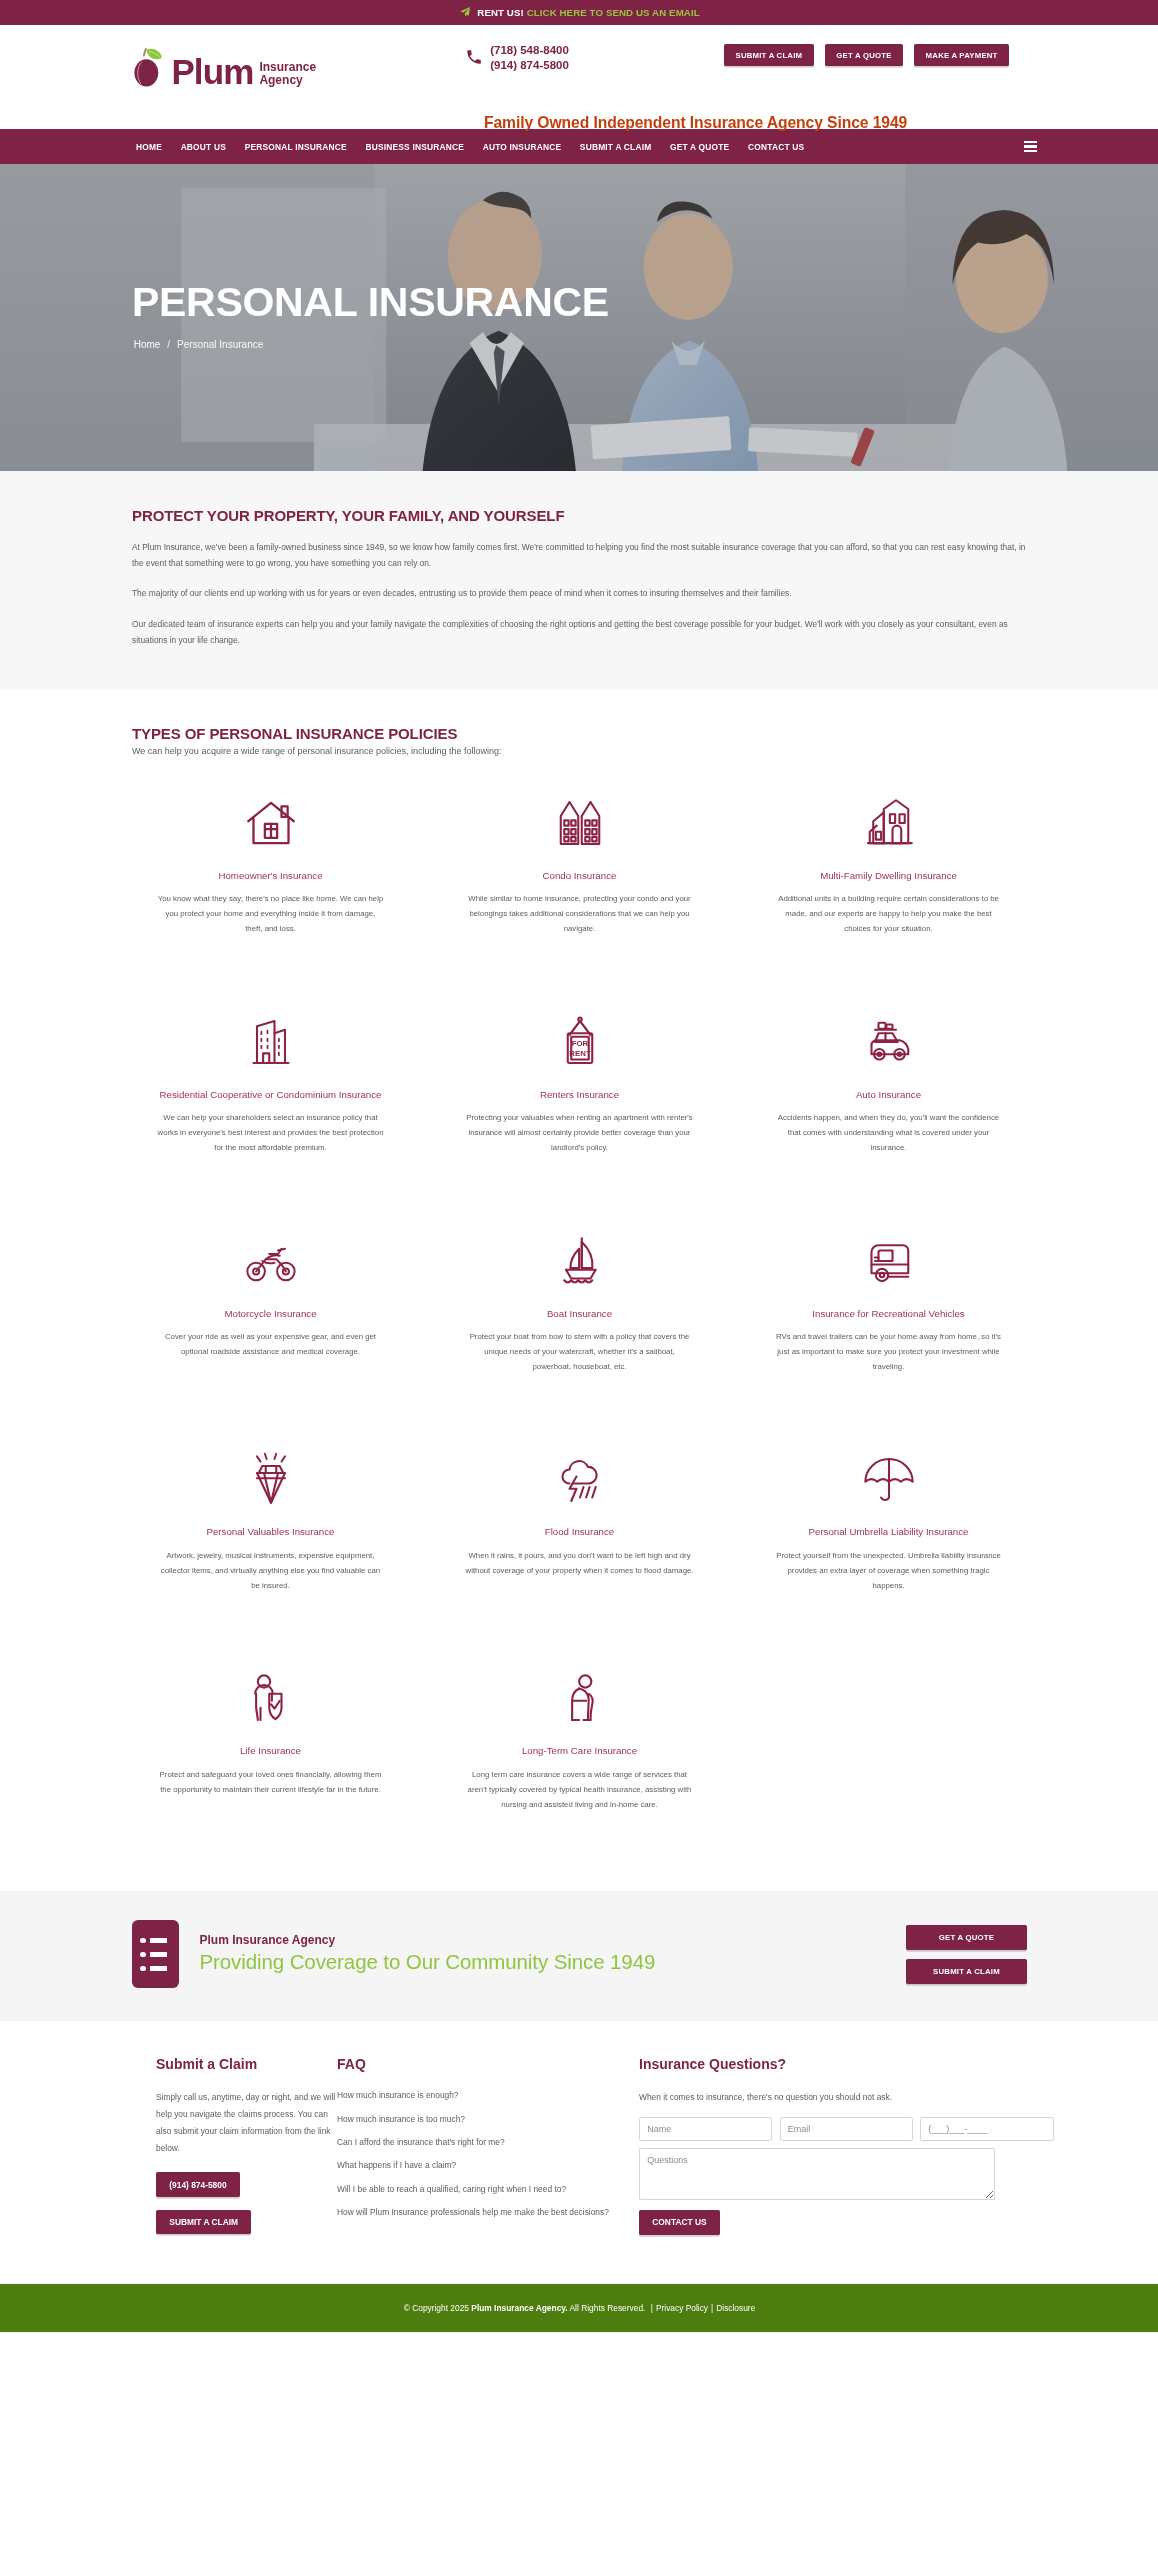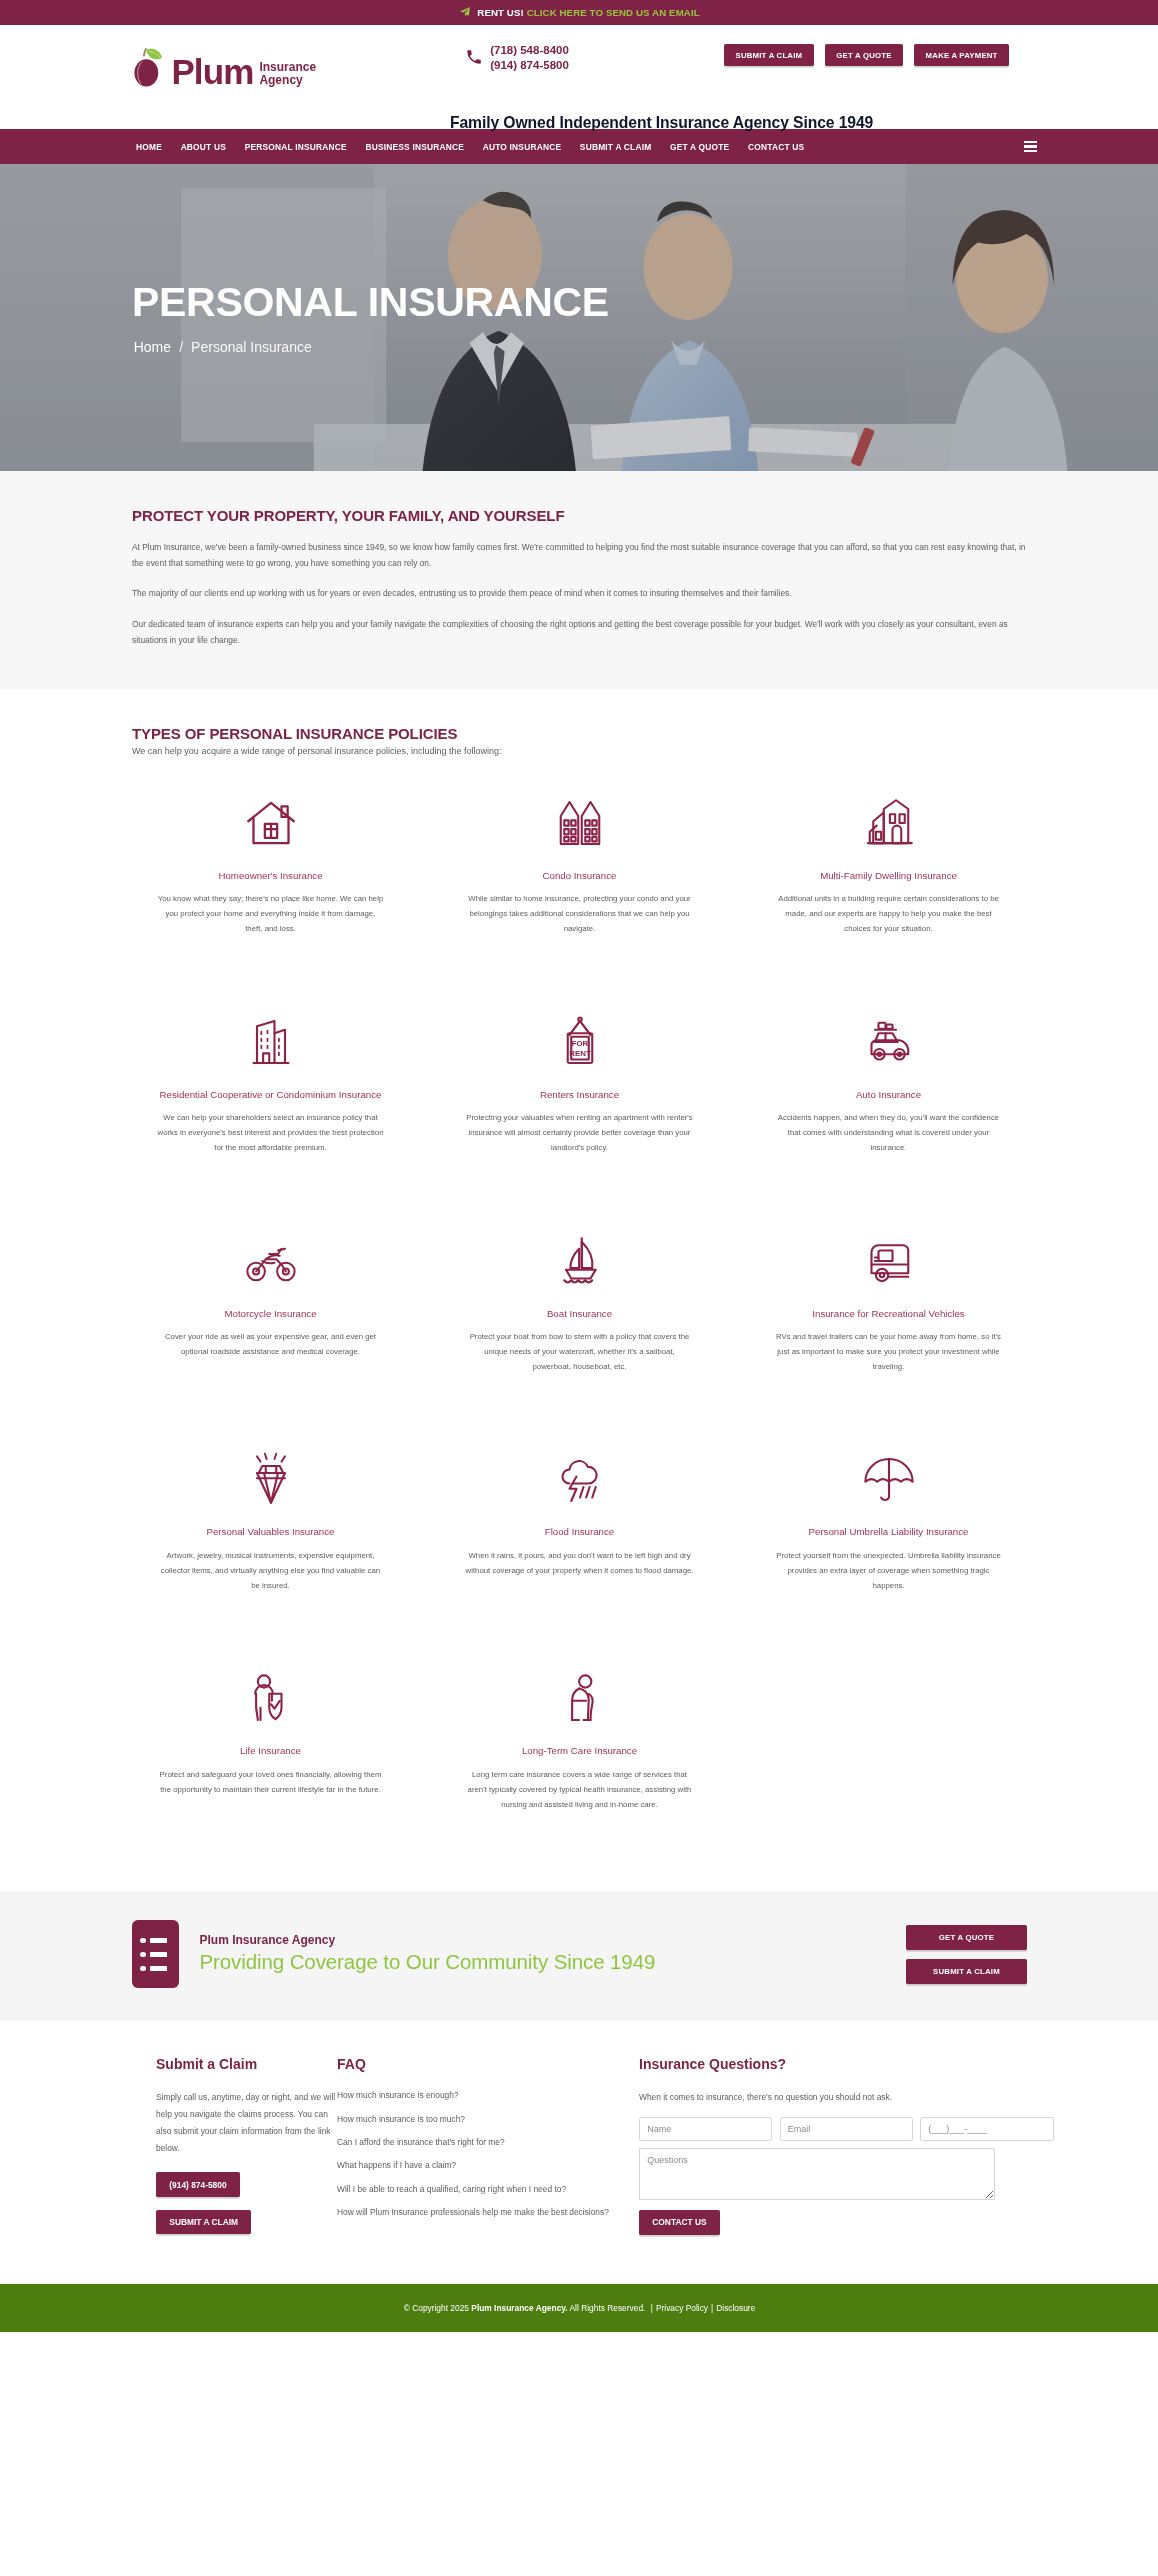--- a/index.html
+++ b/index.html
@@ -49,22 +49,22 @@
   .hdr-buttons { position:absolute; left: 606px; top: 19.3px; display:flex; gap: 11px; }
   .btn-maroon {
     background: #7e2346; color:#fff; border:none;
     font-family:"Liberation Sans", sans-serif;
     font-size: 7.8px; font-weight: 700; letter-spacing: 0.2px;
     padding: 6.6px 11.5px; border-radius: 1.8px;
     box-shadow: 0 1.8px 0 rgba(0,0,0,.18);
     cursor:pointer; white-space:nowrap;
   }
   .tagline {
-    position:absolute; left: 332px; top: 89px;
-    color:#0f172a; font-size: 15.7px; font-weight: 700; letter-spacing: -0.1px;
+    position:absolute; left: 366px; top: 89px;
+    color:#c2410c; font-size: 15.7px; font-weight: 700; letter-spacing: -0.1px;
   }
 
   
   .nav {
     background:#7e2346; height: 35px;
     display:flex; align-items:center;
   }
   .nav-inner { width: 923px; margin:0 auto; display:flex; align-items:center; justify-content:space-between; }
   .nav-list { display:flex; gap: 18.7px; list-style:none; padding-left: 18px; }
   .nav-list a {
@@ -82,21 +82,21 @@
   .hero-photo { position:absolute; inset:0; }
   .hero-overlay { position:absolute; inset:0; background: rgba(90,95,100,.28); }
   .hero-inner { width:923px; margin:0 auto; position:relative; height:100%; }
   .hero-title {
     position:absolute; left: 14px; top: 118px;
     color:#fff; font-size: 41px; font-weight: 800; letter-spacing: -0.3px;
     line-height:1;
   }
   .breadcrumb {
     position:absolute; left: 15.7px; top: 175px;
-    color:#fff; font-size: 14px;
+    color:#fff; font-size: 10px;
   }
   .breadcrumb a { color:#fff; text-decoration:none; }
   .breadcrumb .sep { margin: 0 4.2px; opacity:.85; }
   .breadcrumb .current { opacity:.92; }
 
   
   .intro { background:#f7f7f7; padding: 36px 0 40px; }
   .wrap { width: 923px; margin: 0 auto; padding: 0 14px; }
   .h2-maroon {
     color:#7e2346; font-size: 15px; font-weight: 700; letter-spacing: -0.1px;

